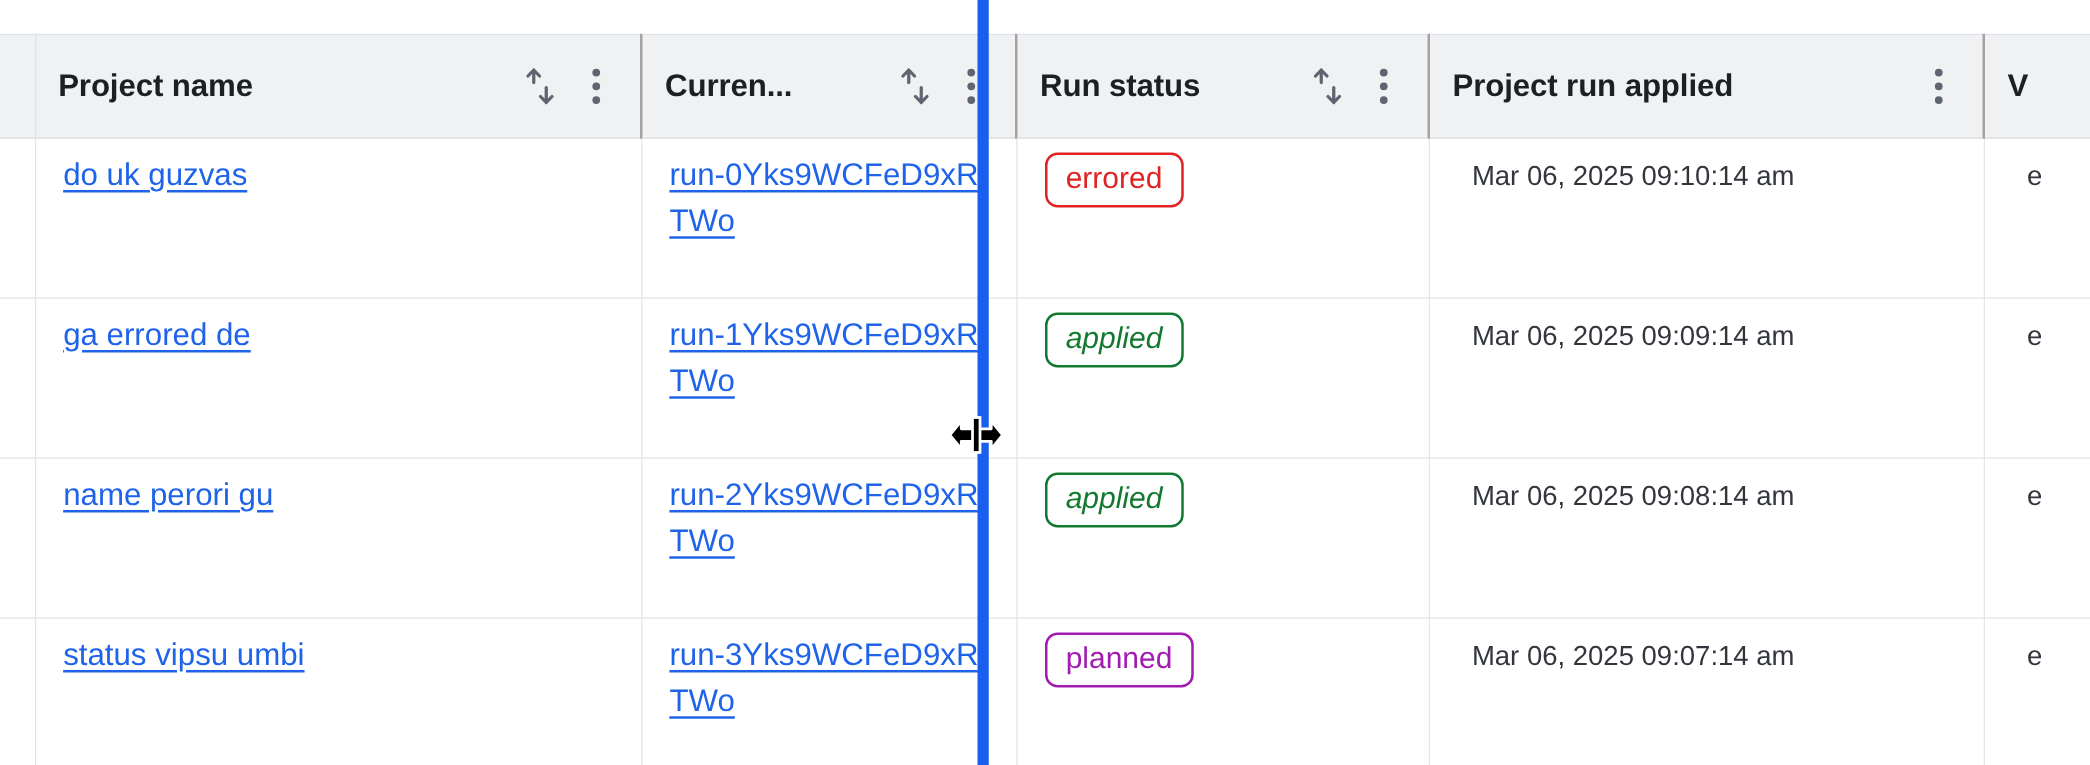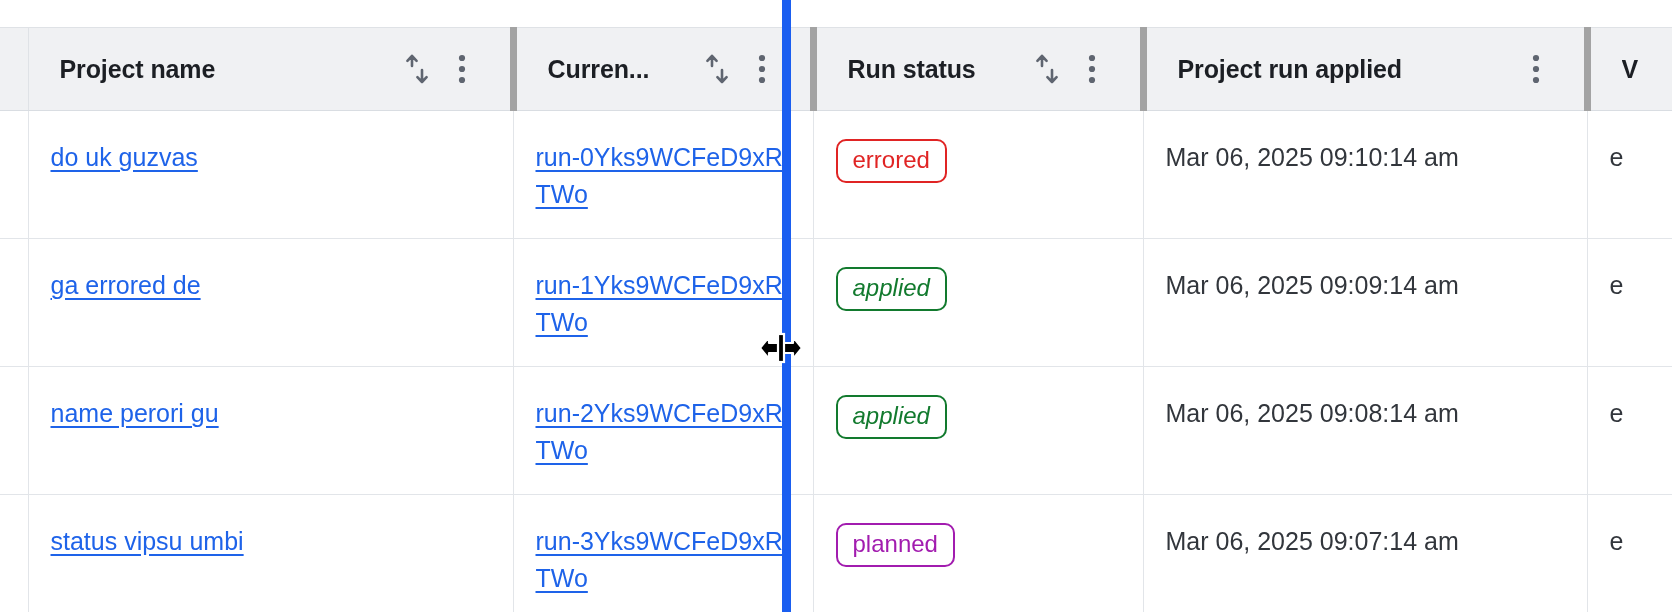--- a/index.html
+++ b/index.html
@@ -33,25 +33,25 @@
   
   col.c-select   { width: 28px;  }
   col.c-project  { width: 485px; }
   col.c-currun   { width: 300px; }
   col.c-status   { width: 330px; }
   col.c-applied  { width: 444px; }
   col.c-vcs      { width: 113px; }
 
   thead th {
     background: #f0f1f3;
-    border-right: 7px solid #a3a3a3;
+    border-right: 2px solid #a3a3a3;
     border-bottom: 1px solid #d9dde2;
     border-top: 1px solid #dfe2e6;
     height: 83px;
-    padding: 0 31px;
+    padding: 0 18px;
     vertical-align: middle;
     text-align: left;
   }
   thead th.select-col {
     padding: 0;
     border-right: 1px solid #dfe2e6;
   }
 
   .th-inner {
     display: flex;
@@ -84,38 +84,39 @@
   
   tbody td {
     border-right: 1px solid #e2e5e9;
     border-bottom: 1px solid #e2e5e9;
     height: 128px;
     padding: 0 22px;
     vertical-align: top;
     background: #ffffff;
   }
   tbody td.select-col { padding: 0; }
-  tbody td .cell-pad { padding-top: 28px; }
+  tbody td .cell-pad { padding-top: 11px; }
 
   a.cell-link {
     color: #1e63e9;
     text-decoration: underline;
     text-underline-offset: 4px;
     font-size: 25px;
     line-height: 37px;
     cursor: pointer;
     word-break: break-all;
     display: inline;
   }
 
   .plain-text {
-    font-size: 25px;
+    font-size: 22px;
     line-height: 37px;
     color: #32363c;
     white-space: nowrap;
+    margin-left: 12px;
   }
   .plain-text.clip {
     display: block;
     overflow: hidden;
   }
 
   
   .badge {
     display: inline-block;
     border: 2px solid currentColor;

